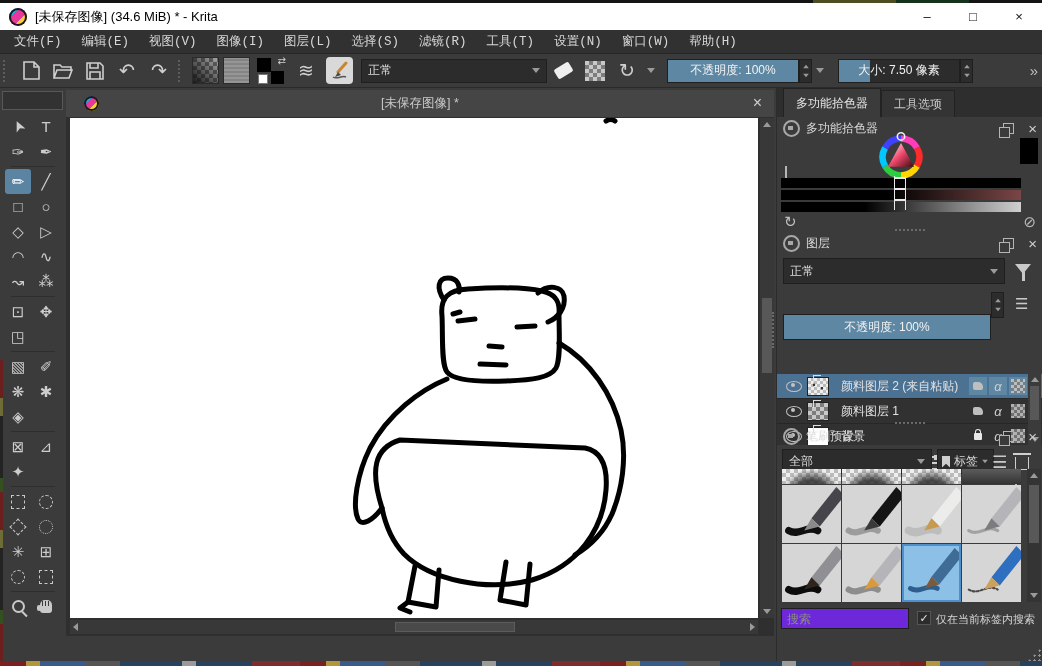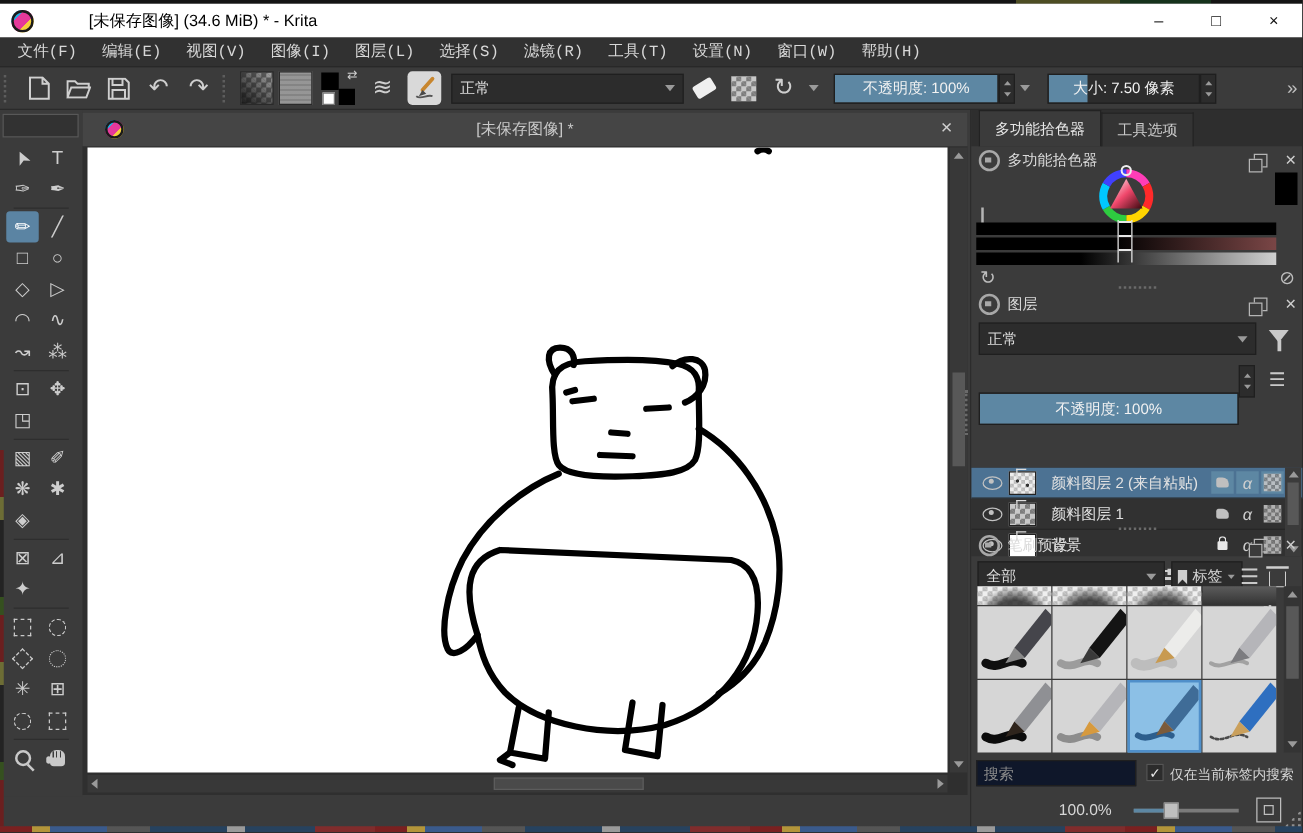--- a/index.html
+++ b/index.html
@@ -5,21 +5,21 @@
   html,body{margin:0;padding:0;background:#222;}
   #root{position:relative;width:1042px;height:666px;overflow:hidden;
         font-family:"Liberation Sans","DejaVu Sans",sans-serif;
         background:#3b3b3b;color:#d6d6d6;font-size:12px;}
   .abs{position:absolute;}
   
   .top-strip{left:0;top:0;width:1042px;height:3px;
     background:linear-gradient(90deg,#141414 0 78%,#4d4d24 78% 86%,#16321c 86% 93%,#141414 93% 100%);}
   
   .titlebar{left:0;top:3px;width:1042px;height:27px;background:#ffffff;color:#000;
-    display:flex;align-items:center;gap:36px;}
+    display:flex;align-items:center;}
   .app-icon{width:18px;height:18px;border-radius:50%;margin:0 8px 0 9px;
     background:linear-gradient(135deg,#29a8e0 0 30%,#e6399b 30% 62%,#f5d03c 62% 100%);
     box-shadow:inset 0 0 0 2px #1a1a1a;}
   .wtitle{font-size:13px;}
   .wcontrols{margin-left:auto;display:flex;height:100%;}
   .wbtn{width:46px;display:flex;align-items:center;justify-content:center;font-size:13px;color:#111;}
   
   .menubar{left:0;top:30px;width:1042px;height:24px;background:#313131;display:flex;align-items:center;
     border-bottom:1px solid #262626;padding-left:4px;box-sizing:border-box;font-family:Liberation Mono, monospace;}
   .mitem{padding:0 10px;font-size:12.5px;color:#d8d8d8;line-height:24px;}
@@ -177,21 +177,21 @@
   .bcell.v2 .pen{fill:#141414}.bcell.v2 .tip{fill:#3a3a3a}.bcell.v2 .stk{stroke:#9c9c9c;stroke-width:6}
   .bcell.v3 .pen{fill:#ececea}.bcell.v3 .tip{fill:#c89a50}.bcell.v3 .stk{stroke:#bdbdbd;stroke-width:8}
   .bcell.v4 .pen{fill:#b5b5b9}.bcell.v4 .tip{fill:#7c7c80}.bcell.v4 .stk{stroke:#a2a2a2;stroke-width:3}
   .bcell.v5 .pen{fill:#8f9094}.bcell.v5 .tip{fill:#2e241c}.bcell.v5 .stk{stroke:#0c0c0c;stroke-width:7}
   .bcell.v6 .pen{fill:#b5b5b9}.bcell.v6 .tip{fill:#d79a3e}.bcell.v6 .stk{stroke:#8d8d8d;stroke-width:6}
   .bcell.v7{background:#8cc0e6;border:2px solid #4f8fca;}
   .bcell.v7 .pen{fill:#3f6c97}.bcell.v7 .tip{fill:#7b5b3b}.bcell.v7 .stk{stroke:#2d5e8d;stroke-width:5}
   .bcell.v8 .pen{fill:#2e6fc0}.bcell.v8 .tip{fill:#caa05c}.bcell.v8 .stk{stroke:#4a4a4a;stroke-width:2;stroke-dasharray:2 2}
   .bscroll{position:absolute;right:2px;top:44px;width:14px;height:133px;background:#343434;}
   .bscroll .thumb{position:absolute;left:2px;top:16px;width:10px;height:58px;background:#585858;}
-  .sinput{position:absolute;left:4px;top:183px;width:128px;height:21px;background:#0f172a;border:1px solid #1f1f1f;
+  .sinput{position:absolute;left:4px;top:183px;width:128px;height:21px;background:#6d28d9;border:1px solid #1f1f1f;
     color:#cfcfcf;font-size:12px;padding:0 5px;box-sizing:border-box;font-family:inherit;}
   .sinput::placeholder{color:#8a8a8a;}
   .cbx{position:absolute;left:140px;top:186px;width:14px;height:14px;background:#2c2c2c;border:1px solid #555;
     display:flex;align-items:center;justify-content:center;color:#e8e8e8;font-size:11px;box-sizing:border-box;}
   .cbxlabel{position:absolute;left:159px;top:187px;font-size:11px;color:#d6d6d6;white-space:nowrap;}
   .bsizerow{position:absolute;left:0;top:210px;width:266px;height:26px;display:flex;align-items:center;}
   .bpct{margin-left:70px;font-size:12.5px;color:#d6d6d6;}
   .btrack{position:relative;margin-left:18px;width:84px;height:3px;background:#7a7a7a;}
   .btrack .bfill{position:absolute;left:0;top:0;bottom:0;width:34%;background:#5d87a3;}
   .btrack .bhandle{position:absolute;left:28%;top:-5px;width:12px;height:13px;background:#bfbfbf;border:1px solid #888;box-sizing:border-box;}
@@ -773,28 +773,20 @@
       <div class="bscroll">
         <span class="arr-u" style="position:absolute;left:3px;top:4px;"></span>
         <span class="thumb"></span>
         <span class="arr-d" style="position:absolute;left:3px;bottom:4px;"></span>
       </div>
 
       <input class="sinput" placeholder="搜索" style="">
       <span class="cbx">✓</span>
       <span class="cbxlabel">仅在当前标签内搜索</span>
 
-      <div class="bsizerow">
-        <span class="bpct">100.0%</span>
-        <span class="btrack">
-          <span class="bfill"></span>
-            <span class="bhandle"></span>
-        </span>
-        <span class="bviewbtn"></span>
-      </div>
       <div class="grip-dots"></div>
     </div>
   </div>
 
 
   <div class="abs left-strip"></div>
   <div class="abs bottom-strip"></div>
 </div>
 
 </body></html>

